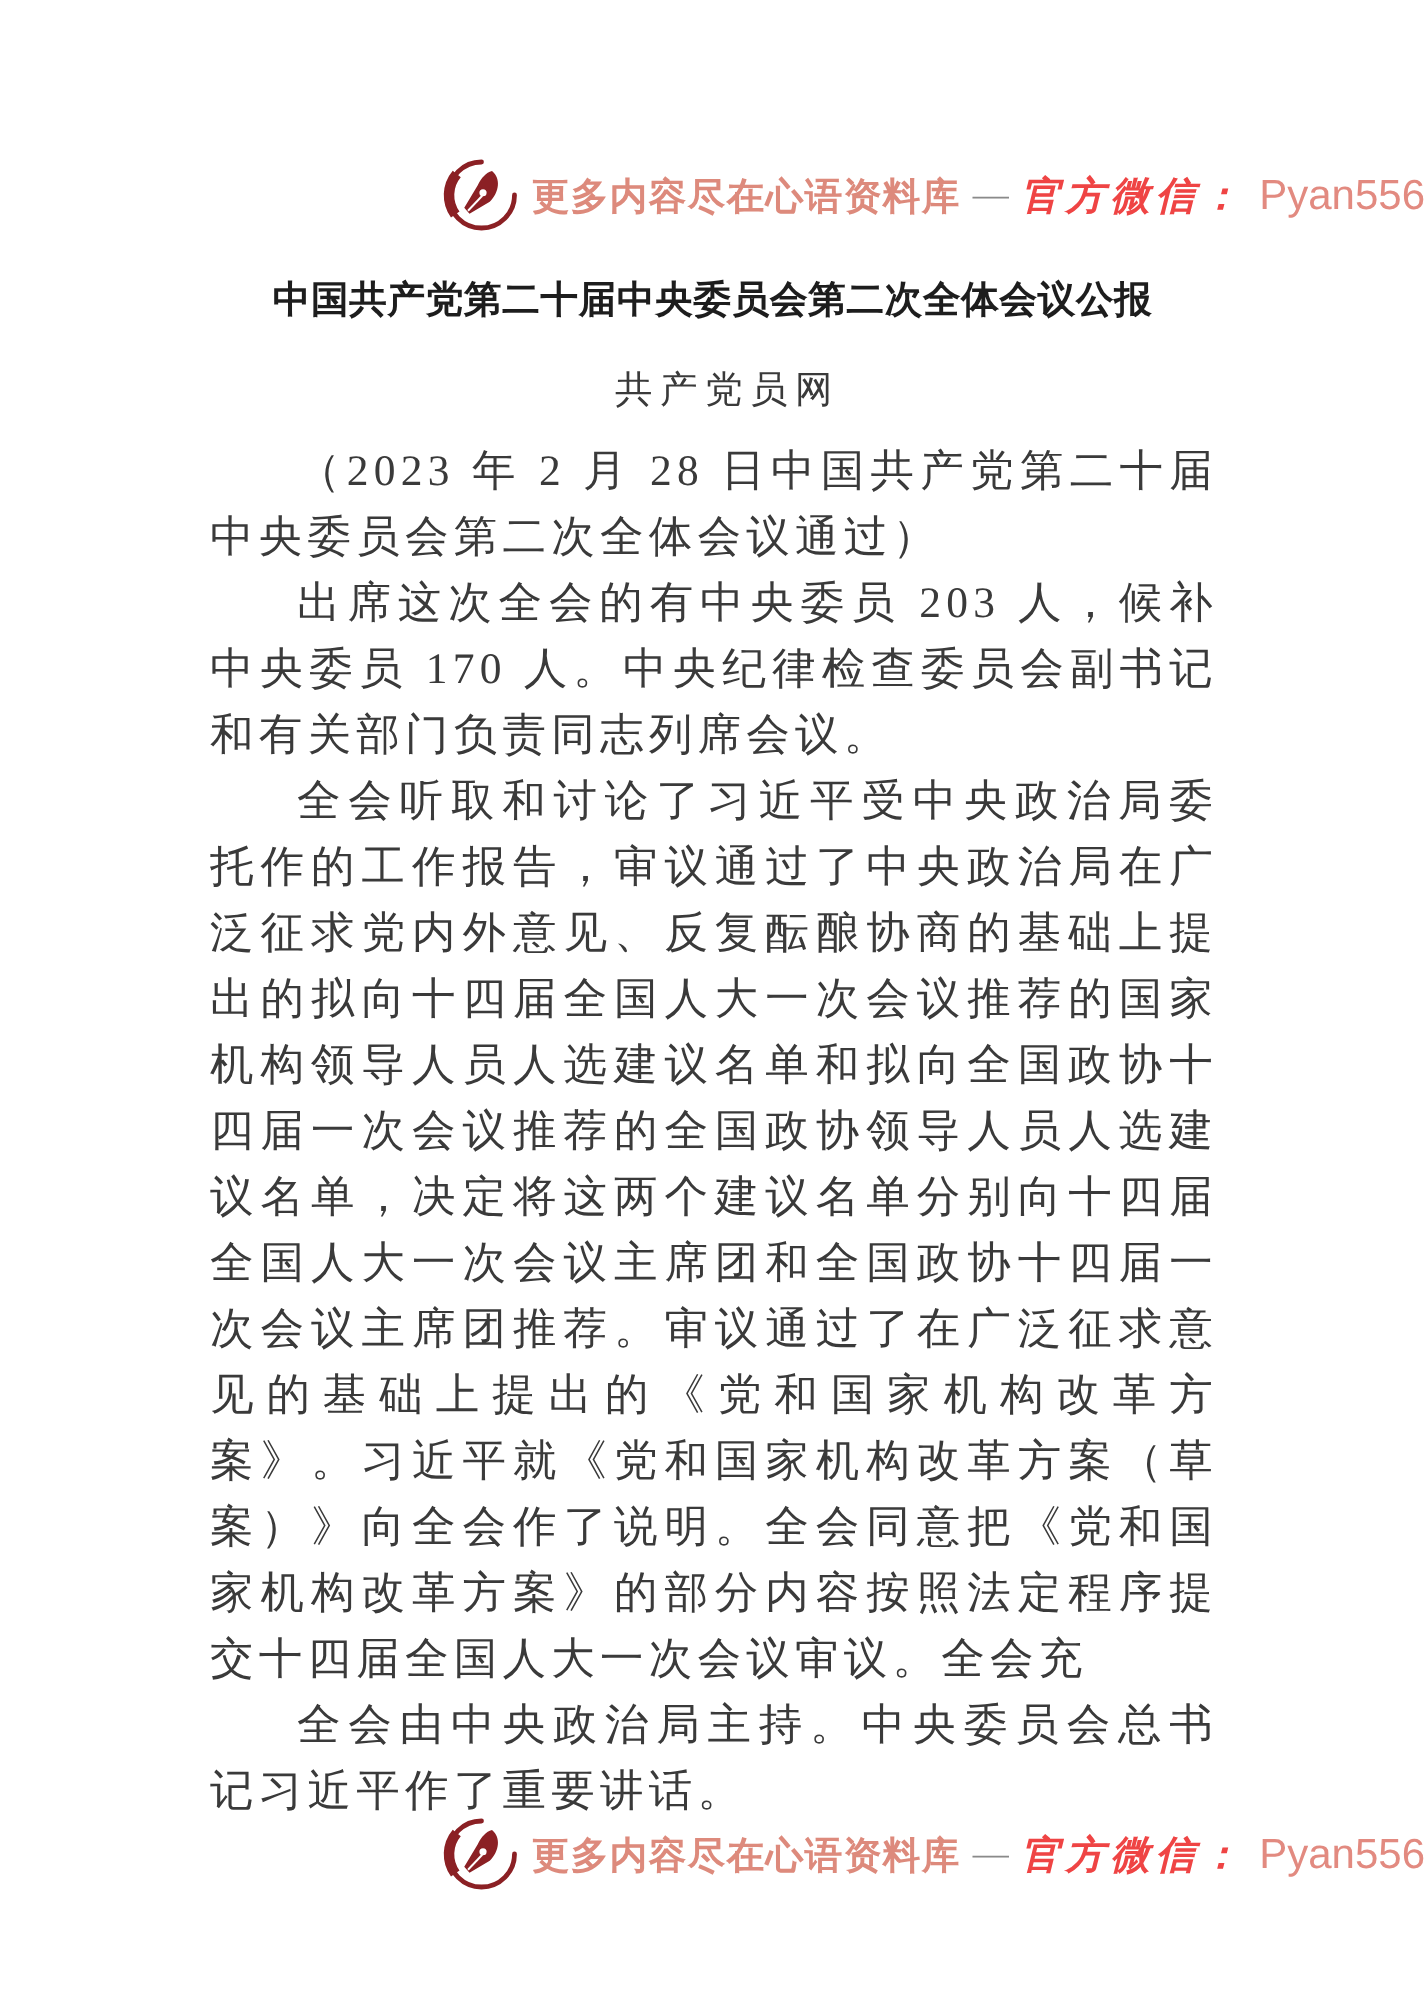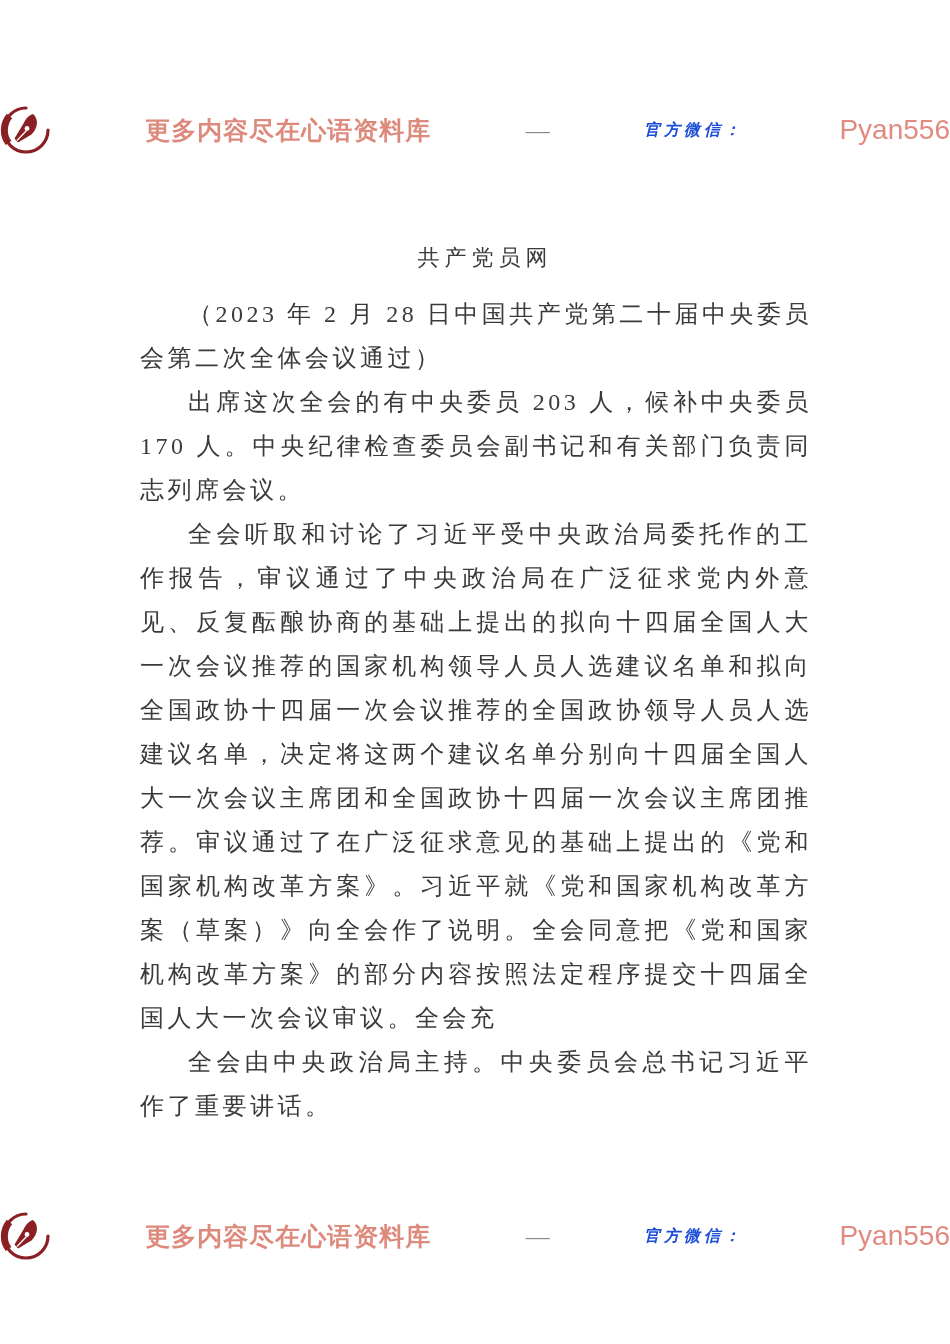--- a/index.html
+++ b/index.html
@@ -15,21 +15,21 @@
     overflow: hidden;
     font-family: "Liberation Serif", serif;
   }
 
   
   .watermark {
     position: absolute;
     left: 0;
     right: 0;
     display: flex;
-    justify-content: space-between;
+    justify-content: flex-end;
     align-items: center;
     gap: 7px;
     white-space: nowrap;
   }
   .watermark.top    { top: 104px; }
   .watermark.bottom { top: 1210px; }
   .wm-logo {
     width: 52px;
     height: 52px;
     flex: 0 0 auto;
@@ -39,22 +39,22 @@
     font-weight: bold;
     color: #dd8a7c;
     letter-spacing: 1px;
   }
   .wm-sep {
     font-size: 24px;
     color: #8a8a8a;
     margin: 0 1px;
   }
   .wm-label {
-    font-size: 16px;
-    color: #1d4ed8;
+    font-size: 26px;
+    color: #ef4444;
     font-style: italic;
     font-weight: bold;
     letter-spacing: 4px;
   }
   .wm-id {
     font-size: 28px;
     color: #e28a80;
     font-family: "Liberation Sans", sans-serif;
     margin-left: 2px;
   }
@@ -71,35 +71,35 @@
     font-weight: bold;
     color: #1d1d1d;
     letter-spacing: 0.5px;
   }
   .doc-source {
     position: absolute;
     top: 243px;
     left: 0;
     right: 12px;
     text-align: center;
-    font-size: 22px;
+    font-size: 25px;
     color: #3a3a3a;
     letter-spacing: 5px;
     padding-left: 32px;
   }
   .doc-body {
     position: absolute;
     top: 292px;
     left: 140px;
     width: 672px;
     color: #3a3a3a;
   }
   .doc-body p {
     margin: 0;
-    font-size: 24px;
+    font-size: 29px;
     line-height: 44px;
     letter-spacing: 3.5px;
     text-indent: 2em;
     text-align: justify;
     text-align-last: left;
   }
 </style>
 </head>
 <body>
 
@@ -112,20 +112,21 @@
       <path d="M33 10 C39 15 38 24 31.5 30.5 L18 38.5 L14.5 34.5 L23.5 19.5 C26 14.5 29 11 33 10 Z" fill="#8b2024"></path>
       <circle cx="27" cy="24.5" r="2.4" fill="#ffffff"></circle>
       <path d="M26.5 26.5 L17 36.5" stroke="#ffffff" stroke-width="1.3" fill="none"></path>
     </svg>
     <span class="wm-brand">更多内容尽在心语资料库</span>
       <span class="wm-sep">—</span>
       <span class="wm-label">官方微信：</span>
       <span class="wm-id">Pyan556</span>
   </div>
 
+  <h1 class="doc-title">中国共产党第二十届中央委员会第二次全体会议公报</h1>
   <div class="doc-source">共产党员网</div>
 
   <div class="doc-body">
       <p>（2023 年 2 月 28 日中国共产党第二十届中央委员会第二次全体会议通过）</p>
       <p>出席这次全会的有中央委员 203 人，候补中央委员 170 人。中央纪律检查委员会副书记和有关部门负责同志列席会议。</p>
       <p>全会听取和讨论了习近平受中央政治局委托作的工作报告，审议通过了中央政治局在广泛征求党内外意见、反复酝酿协商的基础上提出的拟向十四届全国人大一次会议推荐的国家机构领导人员人选建议名单和拟向全国政协十四届一次会议推荐的全国政协领导人员人选建议名单，决定将这两个建议名单分别向十四届全国人大一次会议主席团和全国政协十四届一次会议主席团推荐。审议通过了在广泛征求意见的基础上提出的《党和国家机构改革方案》。习近平就《党和国家机构改革方案（草案）》向全会作了说明。全会同意把《党和国家机构改革方案》的部分内容按照法定程序提交十四届全国人大一次会议审议。全会充</p>
       <p>全会由中央政治局主持。中央委员会总书记习近平作了重要讲话。</p>
     </div>
 
   <div class="watermark bottom">

